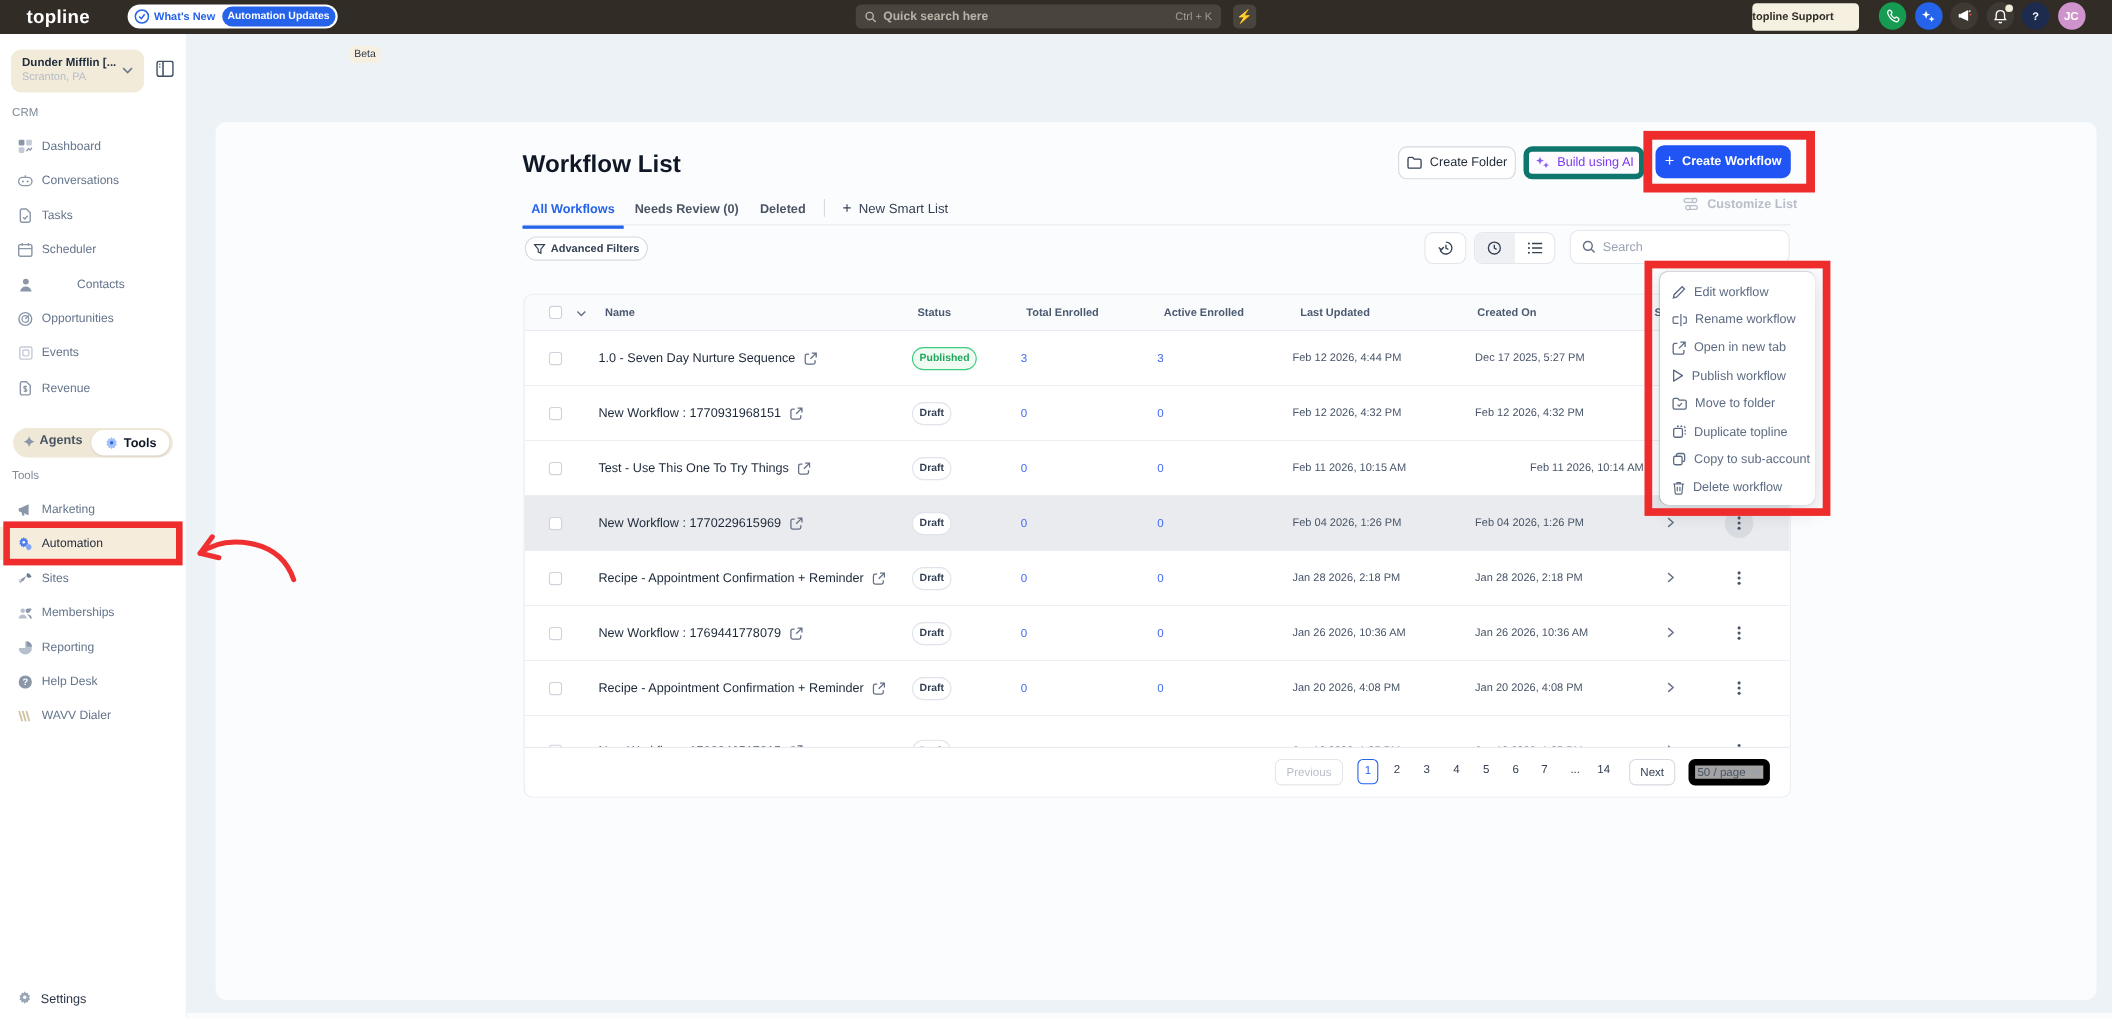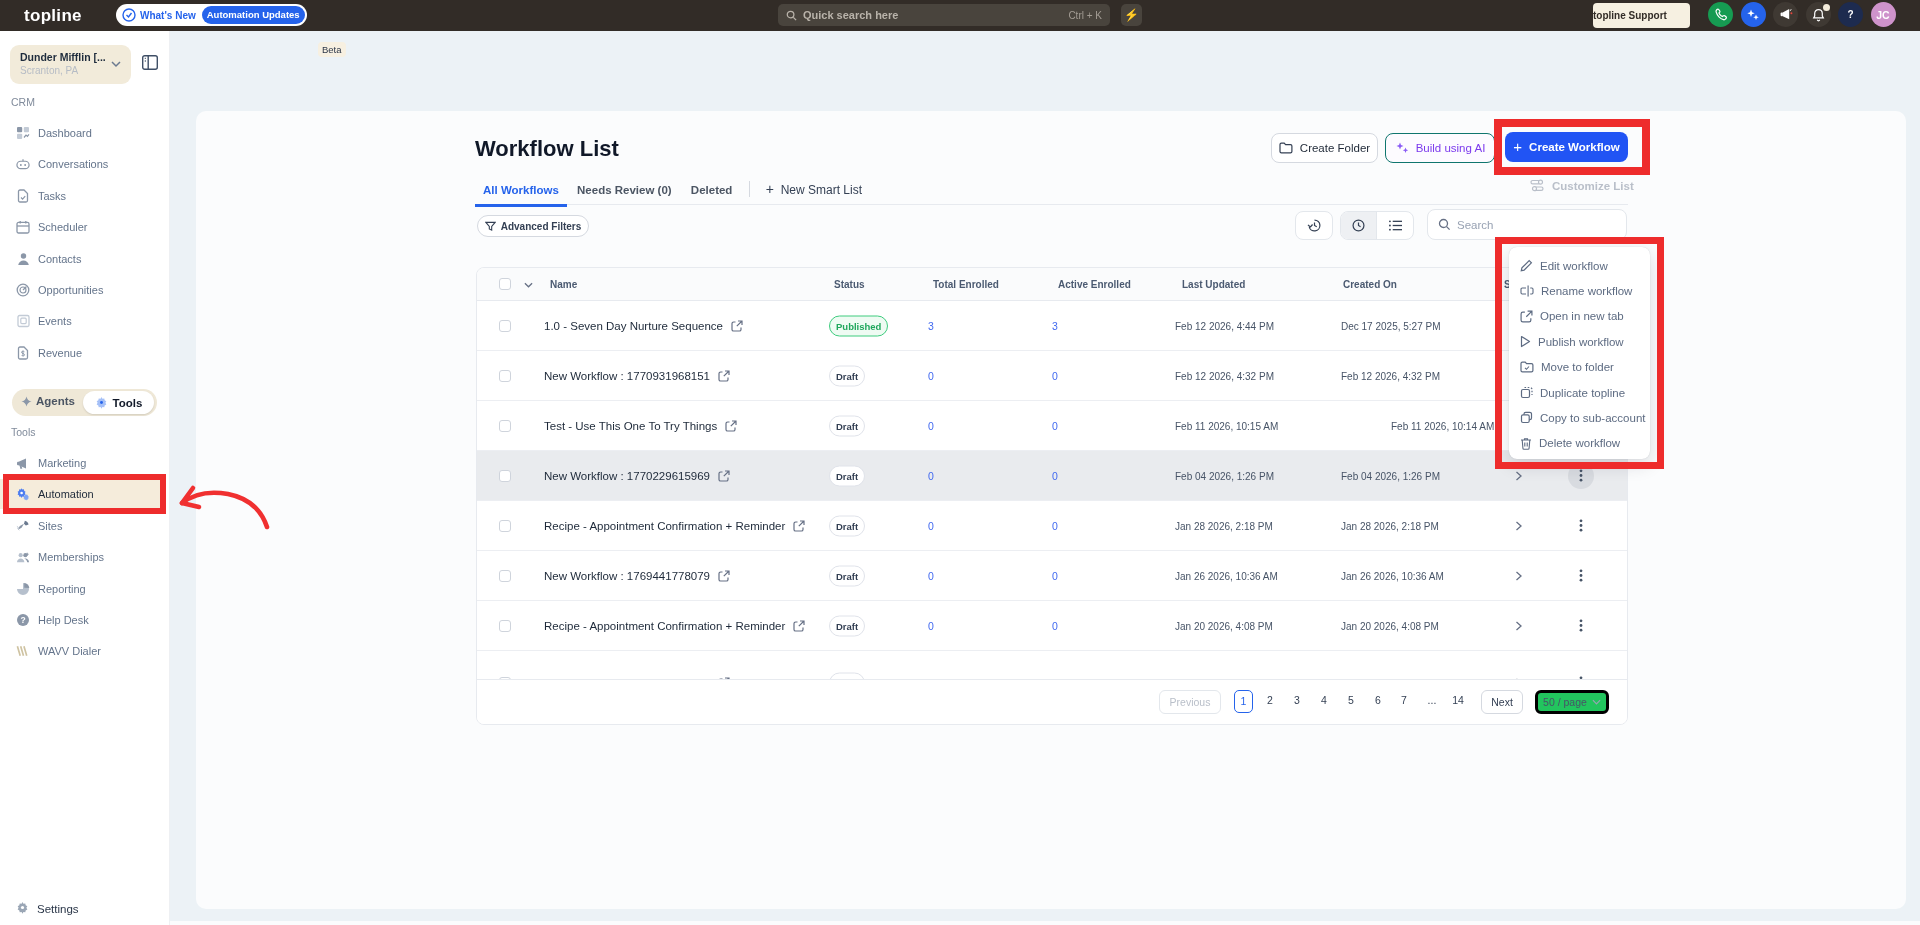--- a/index.html
+++ b/index.html
@@ -43,21 +43,21 @@
 #tabbar { position:absolute; left:21px; top:24px; width:302px; height:29px; background:#f3e9d7; border-radius:15px; }
 #tabbar .wf { position:absolute; left:4px; top:3px; width:69px; height:23px; background:#332d28; border-radius:12px; color:#fff; font-size:11.5px; font-weight:700; text-align:center; line-height:23px; }
 #tabbar .ov { position:absolute; left:83px; top:8px; color:#374151; font-size:11.5px; }
 #tabbar .gw { position:absolute; left:148px; top:8px; color:#374151; font-size:11.5px; display:flex; align-items:center; gap:5px; }
 #card { position:absolute; left:26px; top:80px; width:1710px; height:798px; background:#fbfcfd; border-radius:10px; }
 
 
 #h1 { position:absolute; left:279px; top:25px; color:#101828; font-size:22px; font-weight:700; }
 .btn { position:absolute; height:30px; border-radius:8px; font-size:11.5px; display:flex; align-items:center; justify-content:center; gap:7px; }
 #btn-folder { left:1075px; top:22px; width:107px; background:#fff; border:1px solid #d5d9e0; color:#1f2937; }
-#btn-ai { left:1189px; top:22px; width:110px; background:#fdfbff; border:1px solid #0f766e; color:#7c3aed; }
+#btn-ai { left:1189px; top:22px; width:110px; background:#fdfbff; border:5px solid #0f766e; color:#7c3aed; }
 #btn-create { left:1309px; top:21px; width:123px; background:#2154f4; color:#fff; }
 .tab-line { position:absolute; left:280px; top:93px; width:1152px; height:1px; background:#e7eaef; }
 #tabs { position:absolute; left:279px; top:70px; font-size:11.5px; font-weight:700; }
 #tabs span { margin-right:0; }
 #customize { position:absolute; left:1334px; top:68px; color:#b9bfc9; font-size:11.5px; font-weight:700; display:flex; align-items:center; gap:7px; }
 #advfilter { position:absolute; left:281px; top:104px; width:112px; white-space:nowrap; height:22px; border:1px solid #d5d9e0; border-radius:11px; background:#fff; color:#344054; font-size:10px; font-weight:700; display:flex; align-items:center; justify-content:center; gap:5px; }
 .iconbtn { position:absolute; top:100px; height:29px; background:#fff; border:1px solid #e3e7ec; border-radius:8px; display:flex; align-items:center; justify-content:center; }
 #ib1 { left:1099px; width:38px; }
 #ibgroup { left:1144px; width:74px; padding:0; }
 #ibgroup .half { width:37px; height:27px; display:flex; align-items:center; justify-content:center; }
@@ -77,21 +77,21 @@
 .num { position:absolute; top:50%; transform:translateY(-50%); color:#4169f0; font-size:10.5px; }
 .dt { position:absolute; top:50%; transform:translateY(-50%); color:#475467; font-size:10px; }
 .rchev { position:absolute; left:1042px; top:50%; transform:translate(-50%,-50%); color:#667085; }
 .rdots { position:absolute; left:1104px; top:50%; transform:translate(-50%,-50%); width:26px; height:26px; border-radius:50%; display:flex; align-items:center; justify-content:center; }
 .rdots.circ { background:#d8dbe0; }
 #tfoot { position:absolute; left:0; top:411px; width:1150px; height:46px; background:#fff; border-top:1px solid #e7eaef; z-index:2; }
 .pgnum { position:absolute; top:14px; color:#344054; font-size:10.5px; transform:translateX(-50%); }
 #pg-prev { position:absolute; left:682px; top:10px; width:62px; height:24px; border:1px solid #e3e7ec; border-radius:6px; color:#b9bfc9; font-size:10.5px; text-align:center; line-height:22px; background:#fff; }
 #pg-1 { position:absolute; left:757px; top:10px; width:19px; height:23px; border:1px solid #2563eb; border-radius:5px; color:#2563eb; font-size:10.5px; text-align:center; line-height:21px; background:#fff; }
 #pg-next { position:absolute; left:1004px; top:10px; width:42px; height:24px; border:1px solid #d5d9e0; border-radius:6px; color:#344054; font-size:10.5px; text-align:center; line-height:22px; background:#fff; }
-#pg-size { position:absolute; left:1058px; top:10px; width:74px; height:24px; border:3px solid #000000; border-radius:6px; color:#475467; font-size:10.5px; background:#22c55e; display:flex; align-items:center; justify-content:center; gap:5px; }
+#pg-size { position:absolute; left:1058px; top:10px; width:74px; height:24px; border:6px solid #000000; border-radius:6px; color:#475467; font-size:10.5px; background:#a3a3a3; display:flex; align-items:center; justify-content:center; gap:5px; }
 
 
 #menu { position:absolute; left:1509px; top:247px; width:141px; height:212px; background:#fff; border-radius:8px; box-shadow:0 6px 18px rgba(16,24,40,.14), 0 0 1px rgba(16,24,40,.2); }
 .mi { position:absolute; left:0; width:141px; height:25px; display:flex; align-items:center; }
 .mi svg { margin-left:11px; flex-shrink:0; }
 .mi span { color:#5d6b82; font-size:11.5px; margin-left:7px; white-space:nowrap; }
 
 
 .redframe { position:absolute; border:7px solid #ee2c2c; background:transparent; z-index:50; }
 #rf-menu { left:1495px; top:237px; width:169px; height:232px; }
@@ -209,21 +209,21 @@
         <span class="nico">
           <svg width="14" height="14" viewBox="0 0 14 14">
             <rect x="1" y="2.4" width="12" height="10.6" rx="1.5" fill="none" stroke="#8b97a8" stroke-width="1.3"></rect>
             <line x1="1" y1="6" x2="13" y2="6" stroke="#8b97a8" stroke-width="1.3"></line>
             <line x1="4.2" y1="1" x2="4.2" y2="3.5" stroke="#8b97a8" stroke-width="1.3"></line>
             <line x1="9.8" y1="1" x2="9.8" y2="3.5" stroke="#8b97a8" stroke-width="1.3"></line>
           </svg>
         </span>
         <span class="ntxt">Scheduler</span>
       </div>
-      <div class="nav-item" style="top:212.6px;">
+      <div class="nav-item" style="top:212.6px;gap:32px;">
         <span class="nico">
           <svg width="13" height="14" viewBox="0 0 13 14">
             <circle cx="6.5" cy="4" r="2.7" fill="#8b97a8"></circle>
             <path d="M1.2 13c.6-3 2.7-4.6 5.3-4.6s4.7 1.6 5.3 4.6z" fill="#8b97a8"></path>
           </svg>
         </span>
         <span class="ntxt">Contacts</span>
       </div>
       <div class="nav-item" style="top:244px;text-align:right;">
         <span class="nico">

